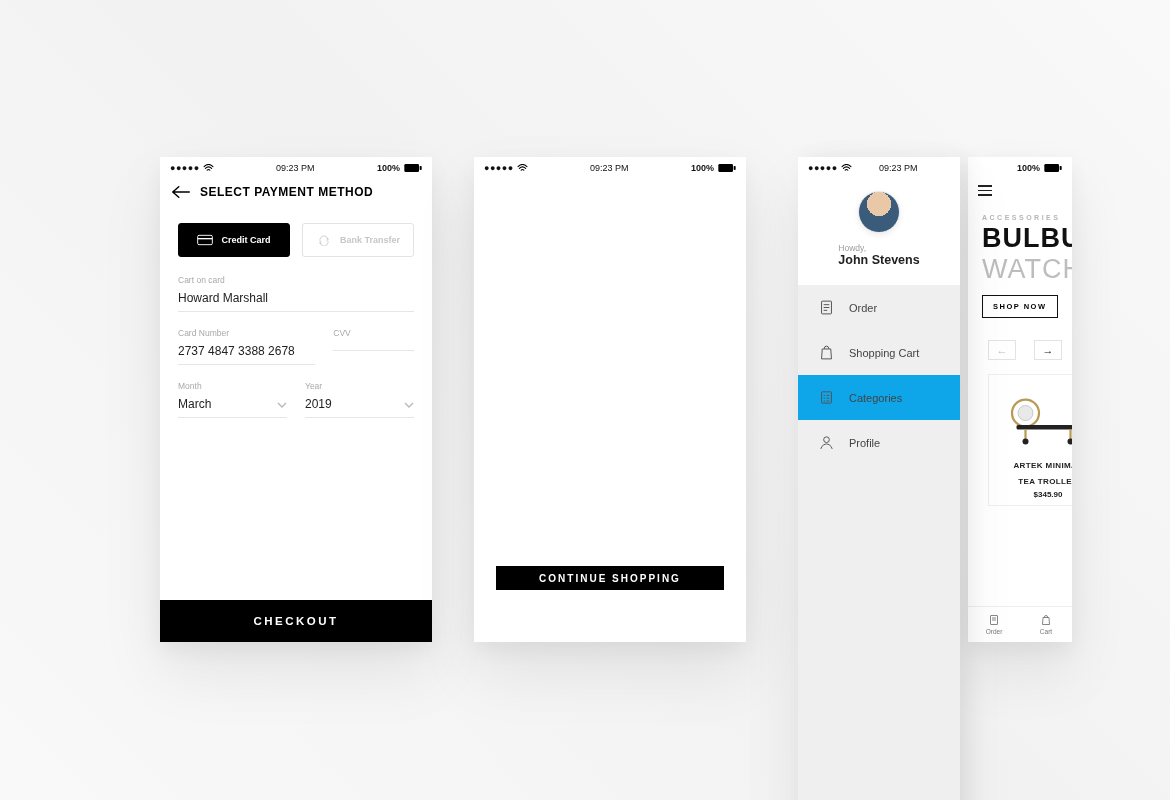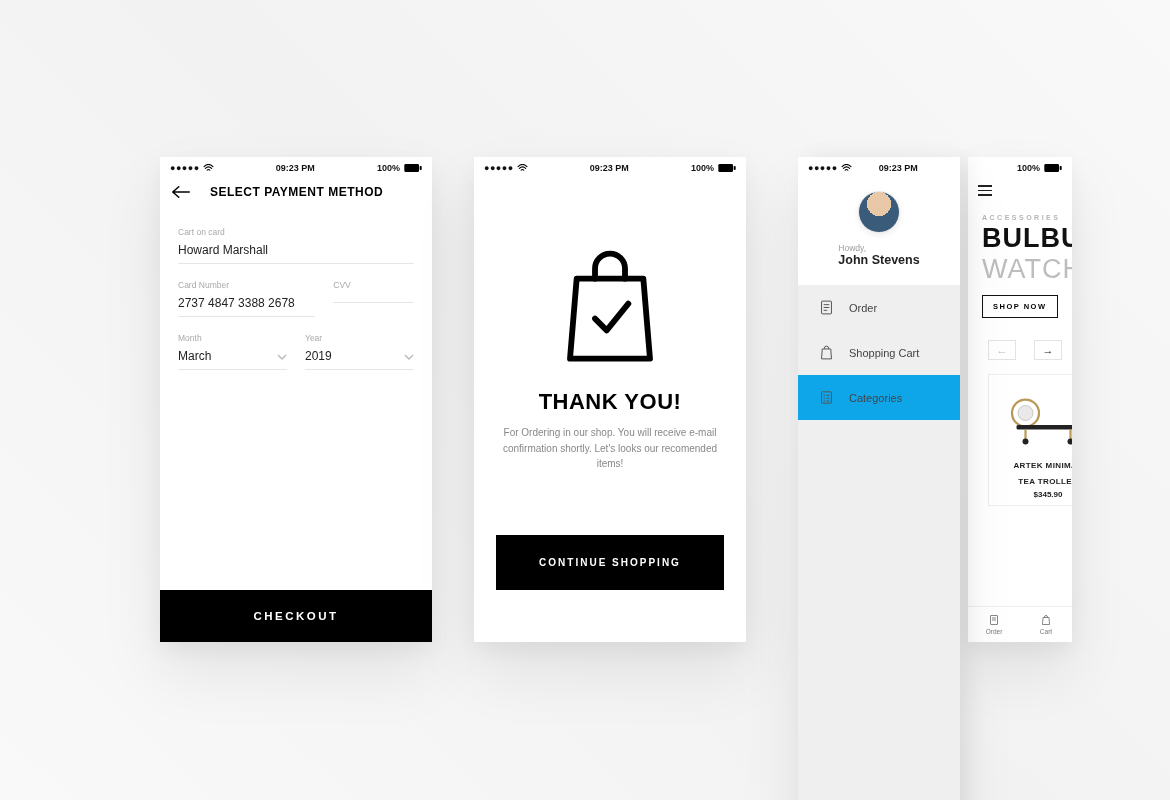--- a/index.html
+++ b/index.html
@@ -13,52 +13,52 @@
            box-shadow: 0 30px 60px rgba(0,0,0,0.08), 0 8px 20px rgba(0,0,0,0.05); }
   #p1 { left:160px; }
   #p2 { left:474px; }
   #p3 { left:798px; width:162px; } 
   #p4 { left:968px; width:104px; height:485px; } 
 
   
   .status { display:flex; align-items:center; justify-content:space-between;
             padding:6px 10px 4px; font-size:9px; font-weight:600; color:#111; }
   .status .dots { letter-spacing:0.5px; display:flex; align-items:center; gap:3px; }
-  .status .mid { font-size:9px; font-weight:700; }
+  .status .mid { font-size:9px; font-weight:400; }
   .status .right { display:flex; align-items:center; gap:4px; }
 
   
-  .header { display:flex; align-items:center; gap:20px; padding:8px 12px 10px; }
+  .header { display:flex; align-items:center; gap:10px; padding:8px 12px 10px; }
   .back { width:18px; height:14px; }
   .title { font-size:12px; font-weight:800; letter-spacing:0.5px; }
   .tabs { display:flex; gap:12px; padding:0 18px; margin-top:14px; }
   .tab { flex:1; height:34px; display:flex; align-items:center; justify-content:center;
          gap:8px; font-size:9px; font-weight:600; border:1px solid #e3e3e3;
          border-radius:3px; background:#fff; color:#c7c7c7; cursor:pointer; }
   .tab.active { background:#000; color:#fff; border-color:#000; }
   .tab svg { width:16px; height:12px; }
   .form { padding:18px 18px 0; }
   .field { margin-bottom:16px; }
   .field label { display:block; font-size:8.5px; color:#a9a9a9; margin-bottom:6px; }
   .field .val { font-size:12px; color:#222; padding-bottom:6px; border-bottom:1px solid #e6e6e6; }
   .row2 { display:flex; gap:18px; }
   .row2 .field { flex:1; }
   .sel { position:relative; }
   .sel .chev { position:absolute; right:0; bottom:10px; color:#b9b9b9; }
-  .checkout { position:absolute; left:0; right:0; bottom:0; height:52px;
+  .checkout { position:absolute; left:0; right:0; bottom:0; height:42px;
               background:#000; color:#fff; display:flex; align-items:center;
               justify-content:center; font-size:11.5px; font-weight:700;
               letter-spacing:2.5px; cursor:pointer; }
 
   
   .ty { padding-top:70px; text-align:center; }
   .bag { width:100px; height:120px; margin:0 auto 18px; }
   .ty h1 { font-size:22px; font-weight:900; letter-spacing:0.5px; margin-bottom:10px; }
   .ty p { font-size:10px; color:#888; line-height:1.55; padding:0 24px; }
-  .cta { position:absolute; left:22px; right:22px; bottom:52px; height:55px;
+  .cta { position:absolute; left:22px; right:22px; bottom:52px; height:24px;
          background:#000; color:#fff; display:flex; align-items:center;
          justify-content:center; font-size:10px; font-weight:700;
          letter-spacing:2px; cursor:pointer; }
 
   
   .drawer .user { display:flex; align-items:center; gap:10px; padding:14px 12px 18px;
                   background:#fff;flex-direction:column; }
   .avatar { width:42px; height:42px; border-radius:50%; border:1px solid #e8e8e8;
             background: radial-gradient(circle at 50% 30%, #e9c8a8 0 35%, #3b5b7a 35% 100%);
             box-shadow:0 2px 6px rgba(0,0,0,0.08); }
@@ -131,20 +131,35 @@
     </span>
   </div>
 
   <div class="header">
     <svg class="back" viewBox="0 0 24 16">
           <path d="M9 1 L1 8 L9 15 M1 8 H23" stroke="#000" stroke-width="2" fill="none" stroke-linecap="round" stroke-linejoin="round"></path>
         </svg>
     <div class="title">SELECT PAYMENT METHOD</div>
   </div>
 
+  <div class="tabs">
+    <div class="tab active">
+      <svg viewBox="0 0 24 16">
+            <rect x="1" y="1" width="22" height="14" rx="2" stroke="#fff" fill="none" stroke-width="1.4"></rect>
+            <line x1="1" y1="6" x2="23" y2="6" stroke="#fff" stroke-width="2"></line>
+          </svg>
+      <span>Credit Card</span>
+    </div>
+    <div class="tab">
+      <svg viewBox="0 0 24 24">
+            <path d="M4 14 A8 8 0 0 1 20 10 M20 10 l-3 -2 M20 10 l-2 3 M20 14 A8 8 0 0 1 4 18 M4 18 l3 2 M4 18 l2 -3" stroke="#c7c7c7" stroke-width="1.6" fill="none" stroke-linecap="round"></path>
+          </svg>
+      <span>Bank Transfer</span>
+    </div>
+  </div>
 
   <div class="form">
     <div class="field">
       <label>Cart on card</label>
       <div class="val">Howard Marshall</div>
     </div>
     <div class="row2">
       <div class="field" style="flex:1.7">
         <label>Card Number</label>
         <div class="val">2737 4847 3388 2678</div>
@@ -185,29 +200,20 @@
     <span class="mid">09:23 PM</span>
     <span class="right">
       <span>100%</span>
       <svg class="batt" width="18" height="8" viewBox="0 0 26 12">
             <rect x="0" y="0" width="22" height="12" rx="2" fill="#000"></rect>
             <rect x="23" y="3" width="3" height="6" rx="1" fill="#000"></rect>
           </svg>
     </span>
   </div>
 
-  <div class="ty">
-    <svg class="bag" viewBox="0 0 120 140">
-      <path d="M42 36 V24 a18 18 0 0 1 36 0 V36" fill="none" stroke="#000" stroke-width="7" stroke-linecap="round"></path>
-      <path d="M20 36 H100 L108 132 H12 Z" fill="none" stroke="#000" stroke-width="7" stroke-linejoin="round"></path>
-      <path d="M42 84 L56 98 L82 66" fill="none" stroke="#000" stroke-width="7" stroke-linecap="round" stroke-linejoin="round"></path>
-    </svg>
-    <h1>THANK YOU!</h1>
-    <p>For Ordering in our shop. You will receive e-mail confirmation shortly. Let's looks our recomended items!</p>
-  </div>
   <div class="cta">CONTINUE SHOPPING</div>
 </div>
 
 <div class="phone drawer" id="p3">
   <div class="status">
     <span class="dots">●●●●●
       <svg class="wifi" width="11" height="8" viewBox="0 0 24 18">
             <path d="M2 6 Q12 -4 22 6 M5 10 Q12 3 19 10 M9 14 Q12 11 15 14" stroke="#000" stroke-width="2.4" fill="none" stroke-linecap="round"></path>
           </svg>
     </span>
@@ -237,20 +243,27 @@
             <path d="M6 7h12l1 14H5z"></path>
           </svg>
       <span>Shopping Cart</span>
     </div>
     <div class="navitem active">
       <svg viewBox="0 0 24 24">
             <rect x="5" y="4" width="14" height="16" rx="1"></rect>
             <path d="M8 9h2M12 9h4M8 13h2M12 13h4M8 17h2M12 17h4"></path>
           </svg>
       <span>Categories</span>
+    </div>
+    <div class="navitem">
+      <svg viewBox="0 0 24 24">
+            <circle cx="12" cy="8" r="4"></circle>
+            <path d="M4 21c1-5 6-7 8-7s7 2 8 7"></path>
+          </svg>
+      <span>Profile</span>
     </div>
   </div>
 
   <div class="spaceflex"></div>
 
 </div>
 
 <div class="phone" id="p4">
   <div class="status" style="justify-content:flex-end; gap:4px;">
     <span>100%</span>

